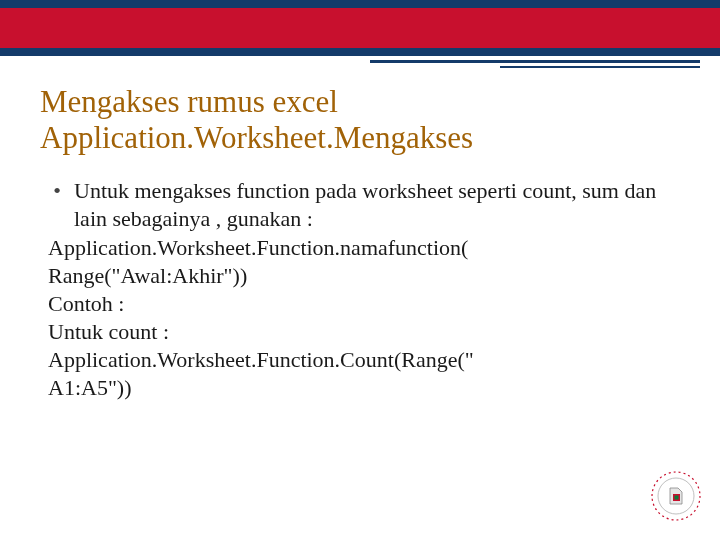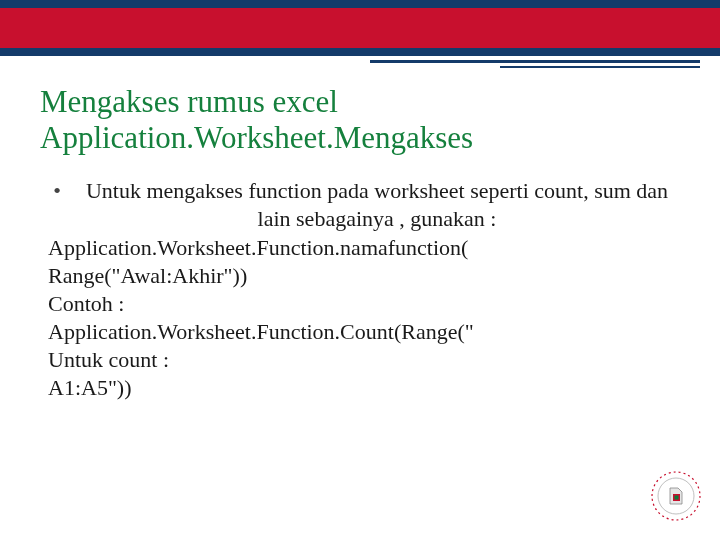--- a/index.html
+++ b/index.html
@@ -52,21 +52,21 @@
   .ul-short {
     width: 200px;
     height: 2px;
     background: #143b6a;
   }
   .content {
     padding: 28px 40px 0 40px;
   }
   .title {
     font-size: 31px;
-    color: #15803d;
+    color: #a16207;
     line-height: 1.15;
     font-weight: normal;
     margin-bottom: 22px;
   }
   .body-text {
     font-size: 22px;
     color: #1a1a1a;
     line-height: 1.28;
   }
   .bullet-row {
@@ -74,21 +74,20 @@
     align-items: flex-start;
   }
   .bullet-mark {
     width: 34px;
     flex-shrink: 0;
     text-align: center;
     color: #444;
   }
   .bullet-text {
     flex: 1;
-    text-align: center;
   }
   .flat-line {
     margin-left: 8px;
   }
   .logo {
     position: absolute;
     bottom: 14px;
     right: 18px;
   }
 </style>
@@ -108,22 +107,22 @@
   </h1>
 
   <div class="body-text">
     <div class="bullet-row">
       <div class="bullet-mark">•</div>
       <div class="bullet-text">Untuk mengakses function pada worksheet seperti count, sum dan lain sebagainya , gunakan :</div>
     </div>
     <div class="flat-line">Application.Worksheet.Function.namafunction(</div>
     <div class="flat-line">Range("Awal:Akhir"))</div>
     <div class="flat-line">Contoh :</div>
+    <div class="flat-line">Untuk count :</div>
     <div class="flat-line">Application.Worksheet.Function.Count(Range("</div>
-    <div class="flat-line">Untuk count :</div>
     <div class="flat-line">A1:A5"))</div>
   </div>
 </div>
 
 <div class="logo">
   <svg width="52" height="52" viewBox="0 0 52 52">
     <circle cx="26" cy="26" r="24" fill="none" stroke="#c8102e" stroke-width="1.2" stroke-dasharray="2 3"></circle>
     <circle cx="26" cy="26" r="18" fill="none" stroke="#b0b0b0" stroke-width="0.8"></circle>
     <path d="M20 18 L20 34 L32 34 L32 22 L28 18 Z" fill="#e6e6e6" stroke="#888" stroke-width="0.8"></path>
     <rect x="23" y="24" width="7" height="7" fill="#c8102e"></rect>

